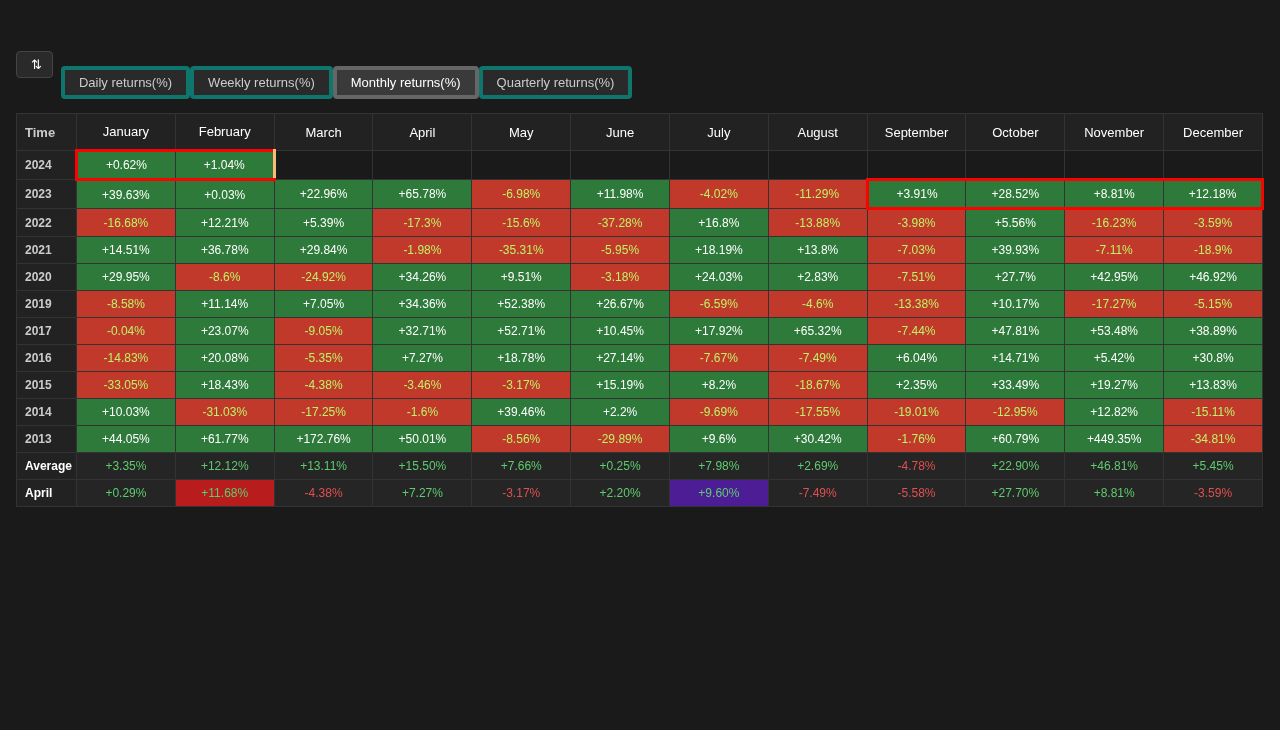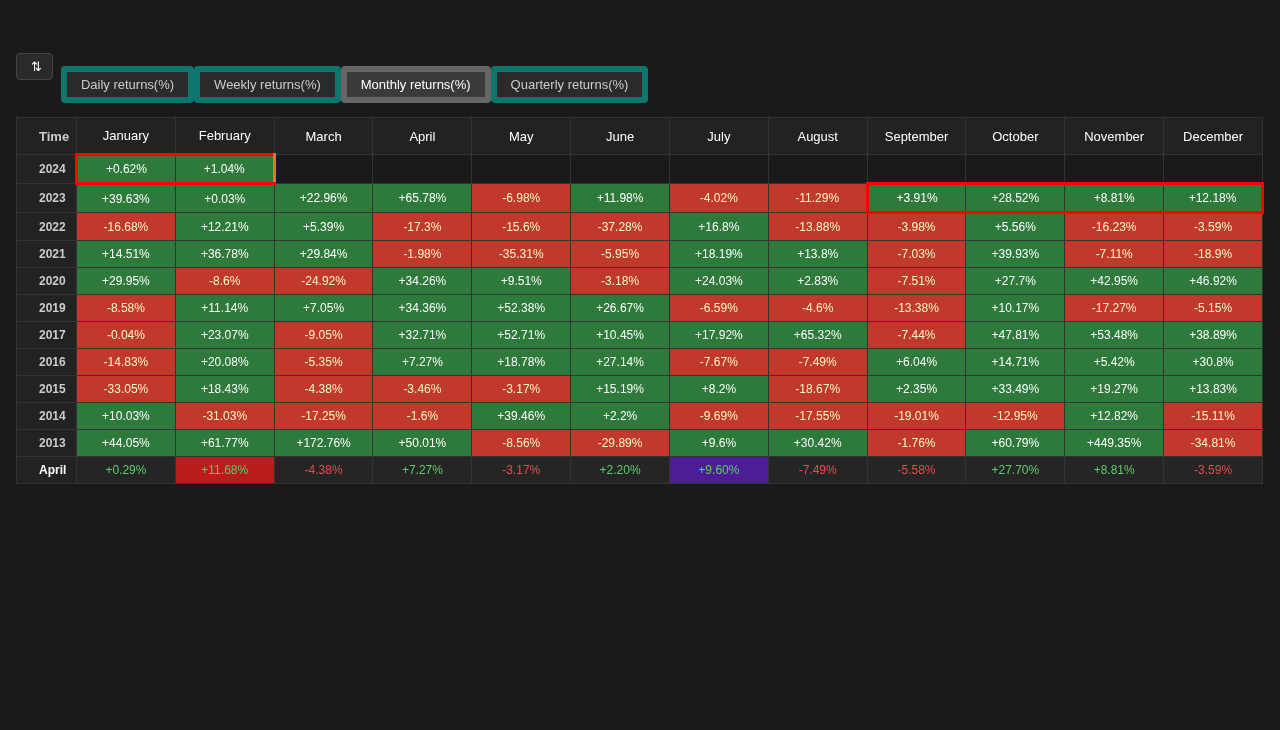--- a/index.html
+++ b/index.html
@@ -31,21 +31,21 @@
       padding: 5px 10px;
       border-radius: 4px;
       font-size: 13px;
       cursor: pointer;
       display: flex;
       align-items: center;
       gap: 4px;
     }
     .tab-btn {
       background: #2a2a2a;
-      border: 6px solid #0f766e;
+      border: 4px solid #0f766e;
       color: #ccc;
       padding: 5px 14px;
       border-radius: 4px;
       font-size: 13px;
       cursor: pointer;
     }
     .tab-btn.active {
       background: #3a3a3a;
       color: #ffffff;
       border-color: #666;
@@ -68,33 +68,33 @@
     }
     th {
       background: #222;
       color: #ffffff;
       font-weight: normal;
       font-size: 13px;
       padding: 10px 4px;
     }
     th.time-col, td.time-col {
       text-align: left;
-      padding-left: 22px;
+      padding-left: 8px;
       width: 60px;
       background: #222;
       color: #ccc;
       font-weight: bold;
     }
     td.green {
       background: #2d7a3a;
       color: #ffffff;
     }
     td.red {
       background: #c0392b;
-      color: #fef9c3;
+      color: #bef264;
     }
     td.empty {
       background: #1a1a1a;
     }
     tr.avg-row td {
       background: #252525;
       color: #ffffff;
     }
     tr.avg-row td.time-col {
       background: #222;
@@ -129,21 +129,21 @@
           <th>September</th>
           <th>October</th>
           <th>November</th>
           <th>December</th>
         </tr>
       </thead>
     <tbody id="table-body">
         <tr>
           <td class="time-col">2024</td>
           <td class="green" style="border-top: 3px solid red; border-bottom: 3px solid red; border-left: 3px solid red;">+0.62%</td>
-          <td class="green" style="border-top: 3px solid red; border-bottom: 3px solid red; border-right: 3px solid #f97316; margin-left: 40px;">+1.04%</td>
+          <td class="green" style="border-top: 3px solid red; border-bottom: 3px solid red; border-right: 3px solid #fdba74; margin-left: 40px;">+1.04%</td>
           <td class="empty"></td>
           <td class="empty"></td>
           <td class="empty"></td>
           <td class="empty"></td>
           <td class="empty"></td>
           <td class="empty"></td>
           <td class="empty"></td>
           <td class="empty"></td>
           <td class="empty"></td>
           <td class="empty"></td>
@@ -290,20 +290,35 @@
           <td class="green">+172.76%</td>
           <td class="green">+50.01%</td>
           <td class="red">-8.56%</td>
           <td class="red">-29.89%</td>
           <td class="green">+9.6%</td>
           <td class="green">+30.42%</td>
           <td class="red">-1.76%</td>
           <td class="green">+60.79%</td>
           <td class="green">+449.35%</td>
           <td class="red">-34.81%</td>
+        </tr>
+        <tr class="avg-row">
+          <td class="time-col" style="background: rgb(34, 34, 34);">Average</td>
+          <td style="background: rgb(37, 37, 37); color: rgb(93, 204, 110);">+3.35%</td>
+          <td style="background: rgb(37, 37, 37); color: rgb(93, 204, 110);">+12.12%</td>
+          <td style="background: rgb(37, 37, 37); color: rgb(93, 204, 110);">+13.11%</td>
+          <td style="background: rgb(37, 37, 37); color: rgb(93, 204, 110);">+15.50%</td>
+          <td style="background: rgb(37, 37, 37); color: rgb(93, 204, 110);">+7.66%</td>
+          <td style="background: rgb(37, 37, 37); color: rgb(93, 204, 110);">+0.25%</td>
+          <td style="background: rgb(37, 37, 37); color: rgb(93, 204, 110);">+7.98%</td>
+          <td style="background: rgb(37, 37, 37); color: rgb(93, 204, 110);">+2.69%</td>
+          <td style="background: rgb(37, 37, 37); color: rgb(224, 80, 80);">-4.78%</td>
+          <td style="background: rgb(37, 37, 37); color: rgb(93, 204, 110);">+22.90%</td>
+          <td style="background: rgb(37, 37, 37); color: rgb(93, 204, 110);">+46.81%</td>
+          <td style="background: rgb(37, 37, 37); color: rgb(93, 204, 110);">+5.45%</td>
         </tr>
         <tr class="avg-row">
           <td class="time-col" style="background: rgb(34, 34, 34);">April</td>
           <td style="background: rgb(37, 37, 37); color: rgb(93, 204, 110);">+0.29%</td>
           <td style="background: #b91c1c; color: rgb(93, 204, 110);">+11.68%</td>
           <td style="background: rgb(37, 37, 37); color: rgb(224, 80, 80);">-4.38%</td>
           <td style="background: rgb(37, 37, 37); color: rgb(93, 204, 110);">+7.27%</td>
           <td style="background: rgb(37, 37, 37); color: rgb(224, 80, 80);">-3.17%</td>
           <td style="background: rgb(37, 37, 37); color: rgb(93, 204, 110);">+2.20%</td>
           <td style="background: #4c1d95; color: rgb(93, 204, 110);">+9.60%</td>

